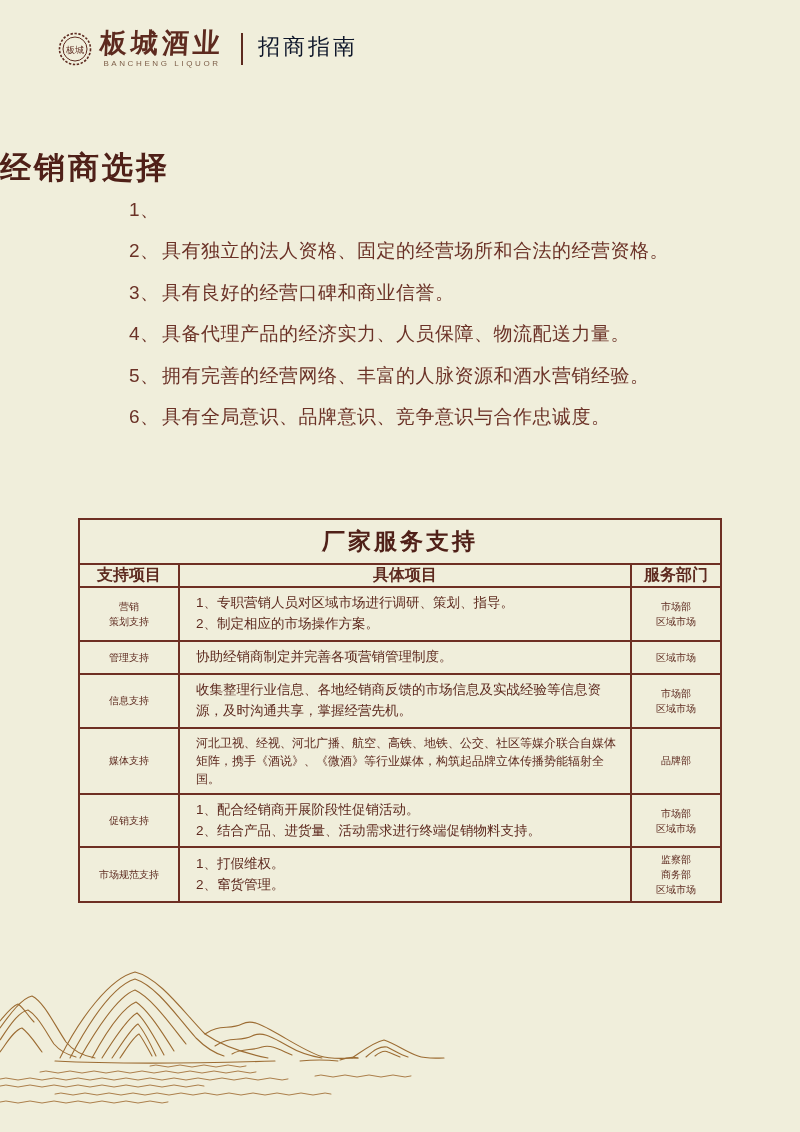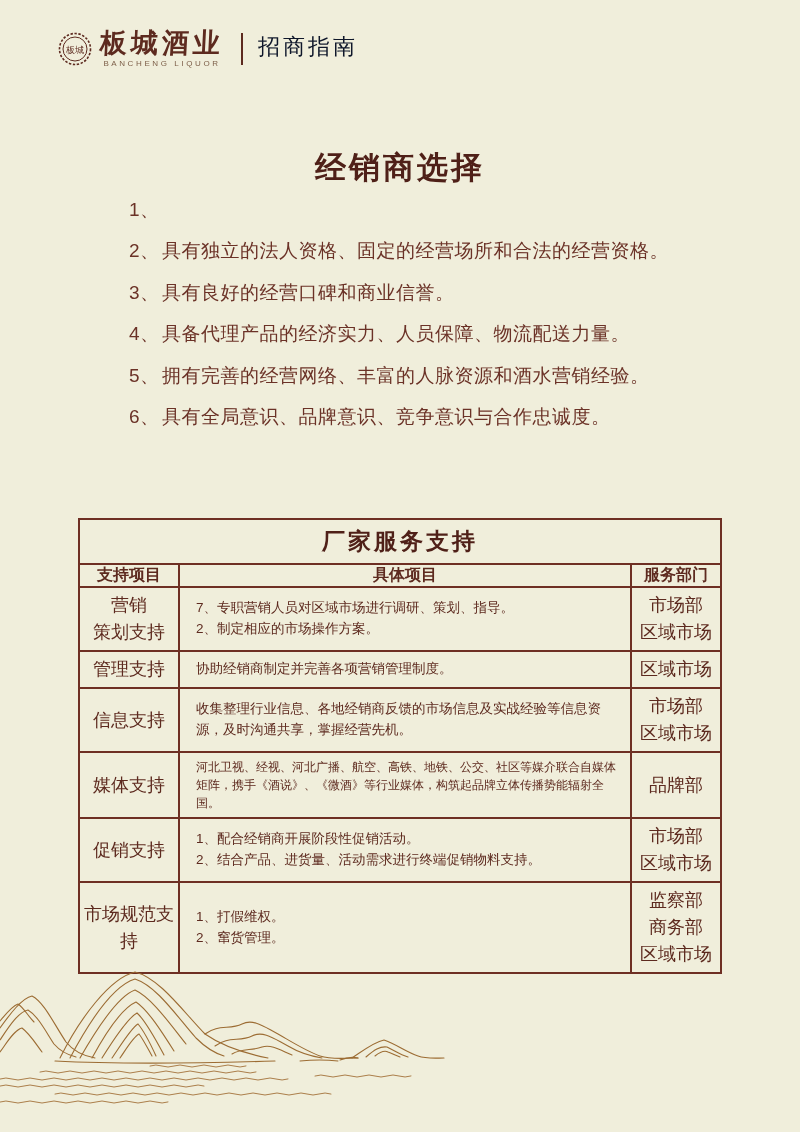--- a/index.html
+++ b/index.html
@@ -22,40 +22,40 @@
     font-weight:700; font-size:27px; line-height:1;
     color:#5d2a1f; letter-spacing:4px; transform:skewX(-3deg);
   }
   .brand-en { font-size:8px; letter-spacing:2.6px; color:#7d5f49; margin-top:3px; }
   .hdr-divider { width:2px; height:32px; background:#5d2a1f; margin:0 15px 0 17px; }
   .doc-title { font-size:22px; letter-spacing:3px; color:#0f172a; font-weight:500; padding-bottom:4px;}
 
   
   .main-title {
     position:absolute; top:147px; left:0; width:100%;
-    text-align:center; font-size:31px; font-weight:700;
+    text-align:left; font-size:31px; font-weight:700;
     color:#4f2018; letter-spacing:3px;
   }
   .criteria { position:absolute; top:200px; left:129px; right:80px; list-style:none; }
   .criterion { display:flex; margin-bottom:20.5px; font-size:19px; color:#6b3227; line-height:1.1; letter-spacing:0.5px; }
   .criterion .num { flex:0 0 33px; }
 
   
   table.support {
     position:absolute; top:518px; left:78px; width:642px;
     border-collapse:collapse; table-layout:fixed;
   }
   table.support td, table.support th { border:2px solid #6e2f23; }
   .t-title {
     text-align:center; font-size:23px; font-weight:700;
     color:#4f2018; letter-spacing:3px; height:44px; padding:6px 0;
   }
   .t-head th { font-size:16px; font-weight:700; text-align:center; height:22px; color:#5d2a1f; }
   td.c-item, td.c-dept {
-    text-align:center; font-size:18px; line-height:1.5;
+    text-align:center; font-size:10px; line-height:1.5;
     white-space:pre-line; color:#5d2a1f; padding:4px 2px;
   }
   td.c-detail {
     font-size:13.5px; line-height:1.55; white-space:pre-line;
     color:#5d2a1f; padding:5px 12px 5px 16px; text-align:left;
   }
   td.c-detail.sm { font-size:12px; line-height:1.5; }
 
   
   .mountains { position:absolute; top:966px; left:0; width:470px; height:140px; }
@@ -120,21 +120,21 @@
         <td class="t-title" colspan="3">厂家服务支持</td>
       </tr>
       <tr class="t-head">
         <th>支持项目</th>
         <th>具体项目</th>
         <th>服务部门</th>
       </tr>
       <tr>
         <td class="c-item">营销
 策划支持</td>
-        <td class="c-detail">7、专职营销人员对区域市场进行调研、策划、指导。
+        <td class="c-detail">1、专职营销人员对区域市场进行调研、策划、指导。
 2、制定相应的市场操作方案。</td>
         <td class="c-dept">市场部
 区域市场</td>
       </tr>
       <tr>
         <td class="c-item">管理支持</td>
         <td class="c-detail">协助经销商制定并完善各项营销管理制度。</td>
         <td class="c-dept">区域市场</td>
       </tr>
       <tr>

